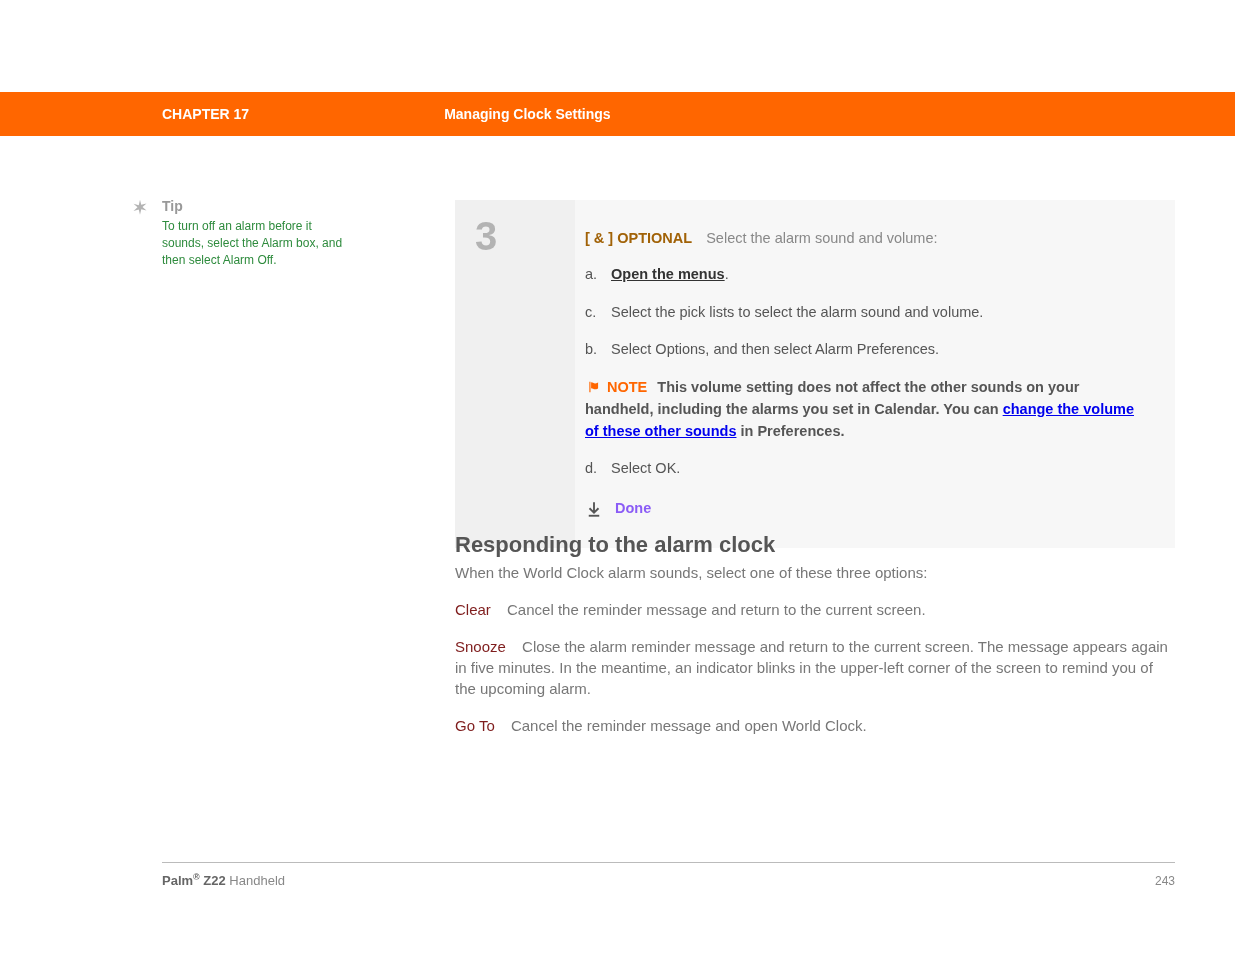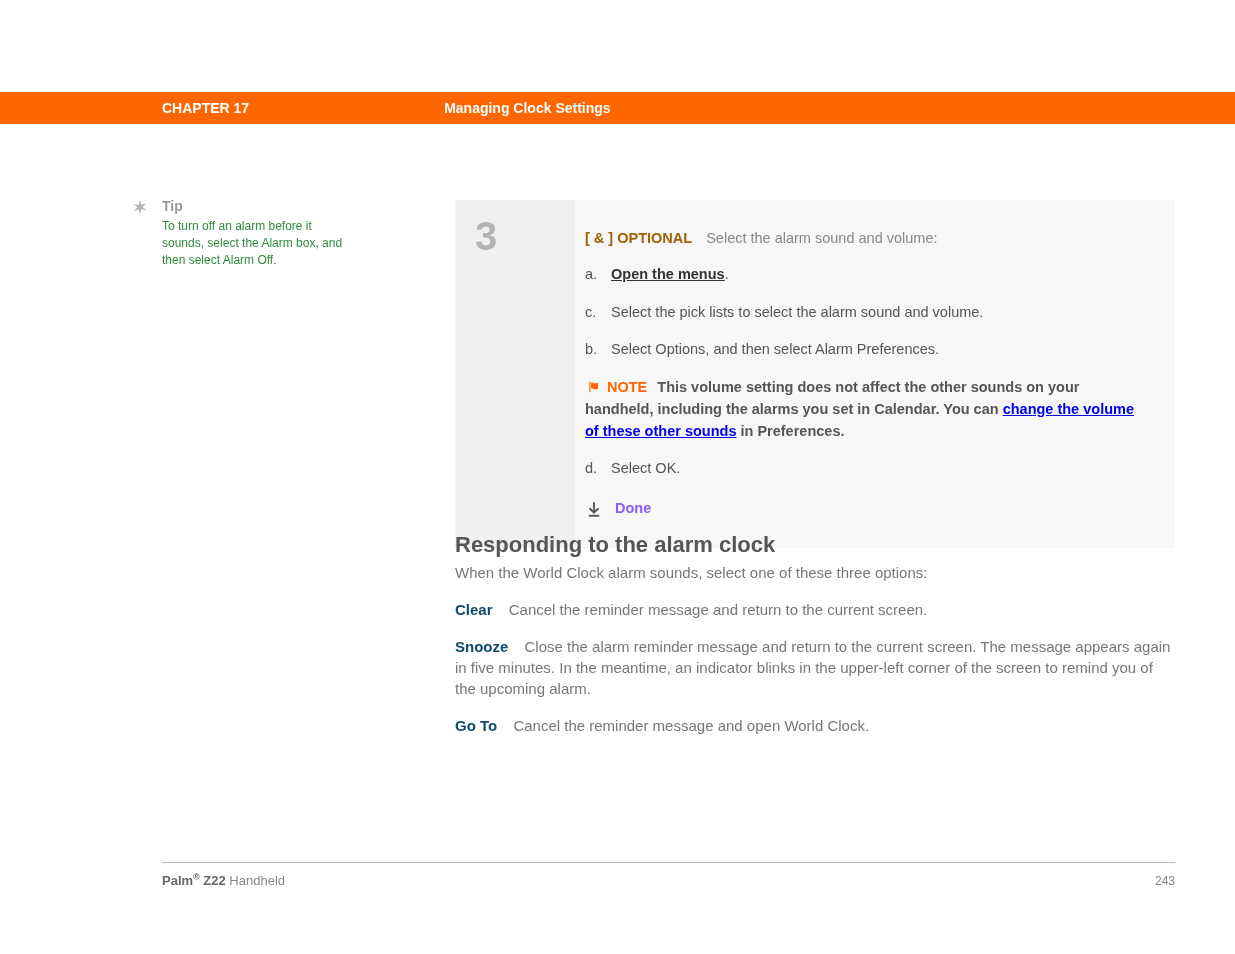--- a/index.html
+++ b/index.html
@@ -13,21 +13,21 @@
     width: 1235px;
     height: 954px;
     position: relative;
     box-sizing: border-box;
   }
   .orange-bar {
     position: absolute;
     top: 92px;
     left: 0;
     right: 0;
-    height: 32px;
+    height: 44px;
     background: #ff6600;
   }
   .orange-inner {
     position: absolute;
     left: 162px;
     right: 60px;
     top: 0;
     bottom: 0;
     display: flex;
     align-items: center;
@@ -177,22 +177,22 @@
     font-size: 15px;
     margin-bottom: 18px;
   }
   .option-row {
     color: #777;
     font-size: 15px;
     line-height: 1.4;
     margin-bottom: 16px;
   }
   .option-label {
-    font-weight: bold;
-    color: #0c4a6e;
+    font-weight: normal;
+    color: #7f1d1d;
     margin-right: 12px;
   }
 
   .footer-rule {
     position: absolute;
     left: 162px;
     right: 60px;
     top: 862px;
     border-top: 1px solid #bbb;
   }

